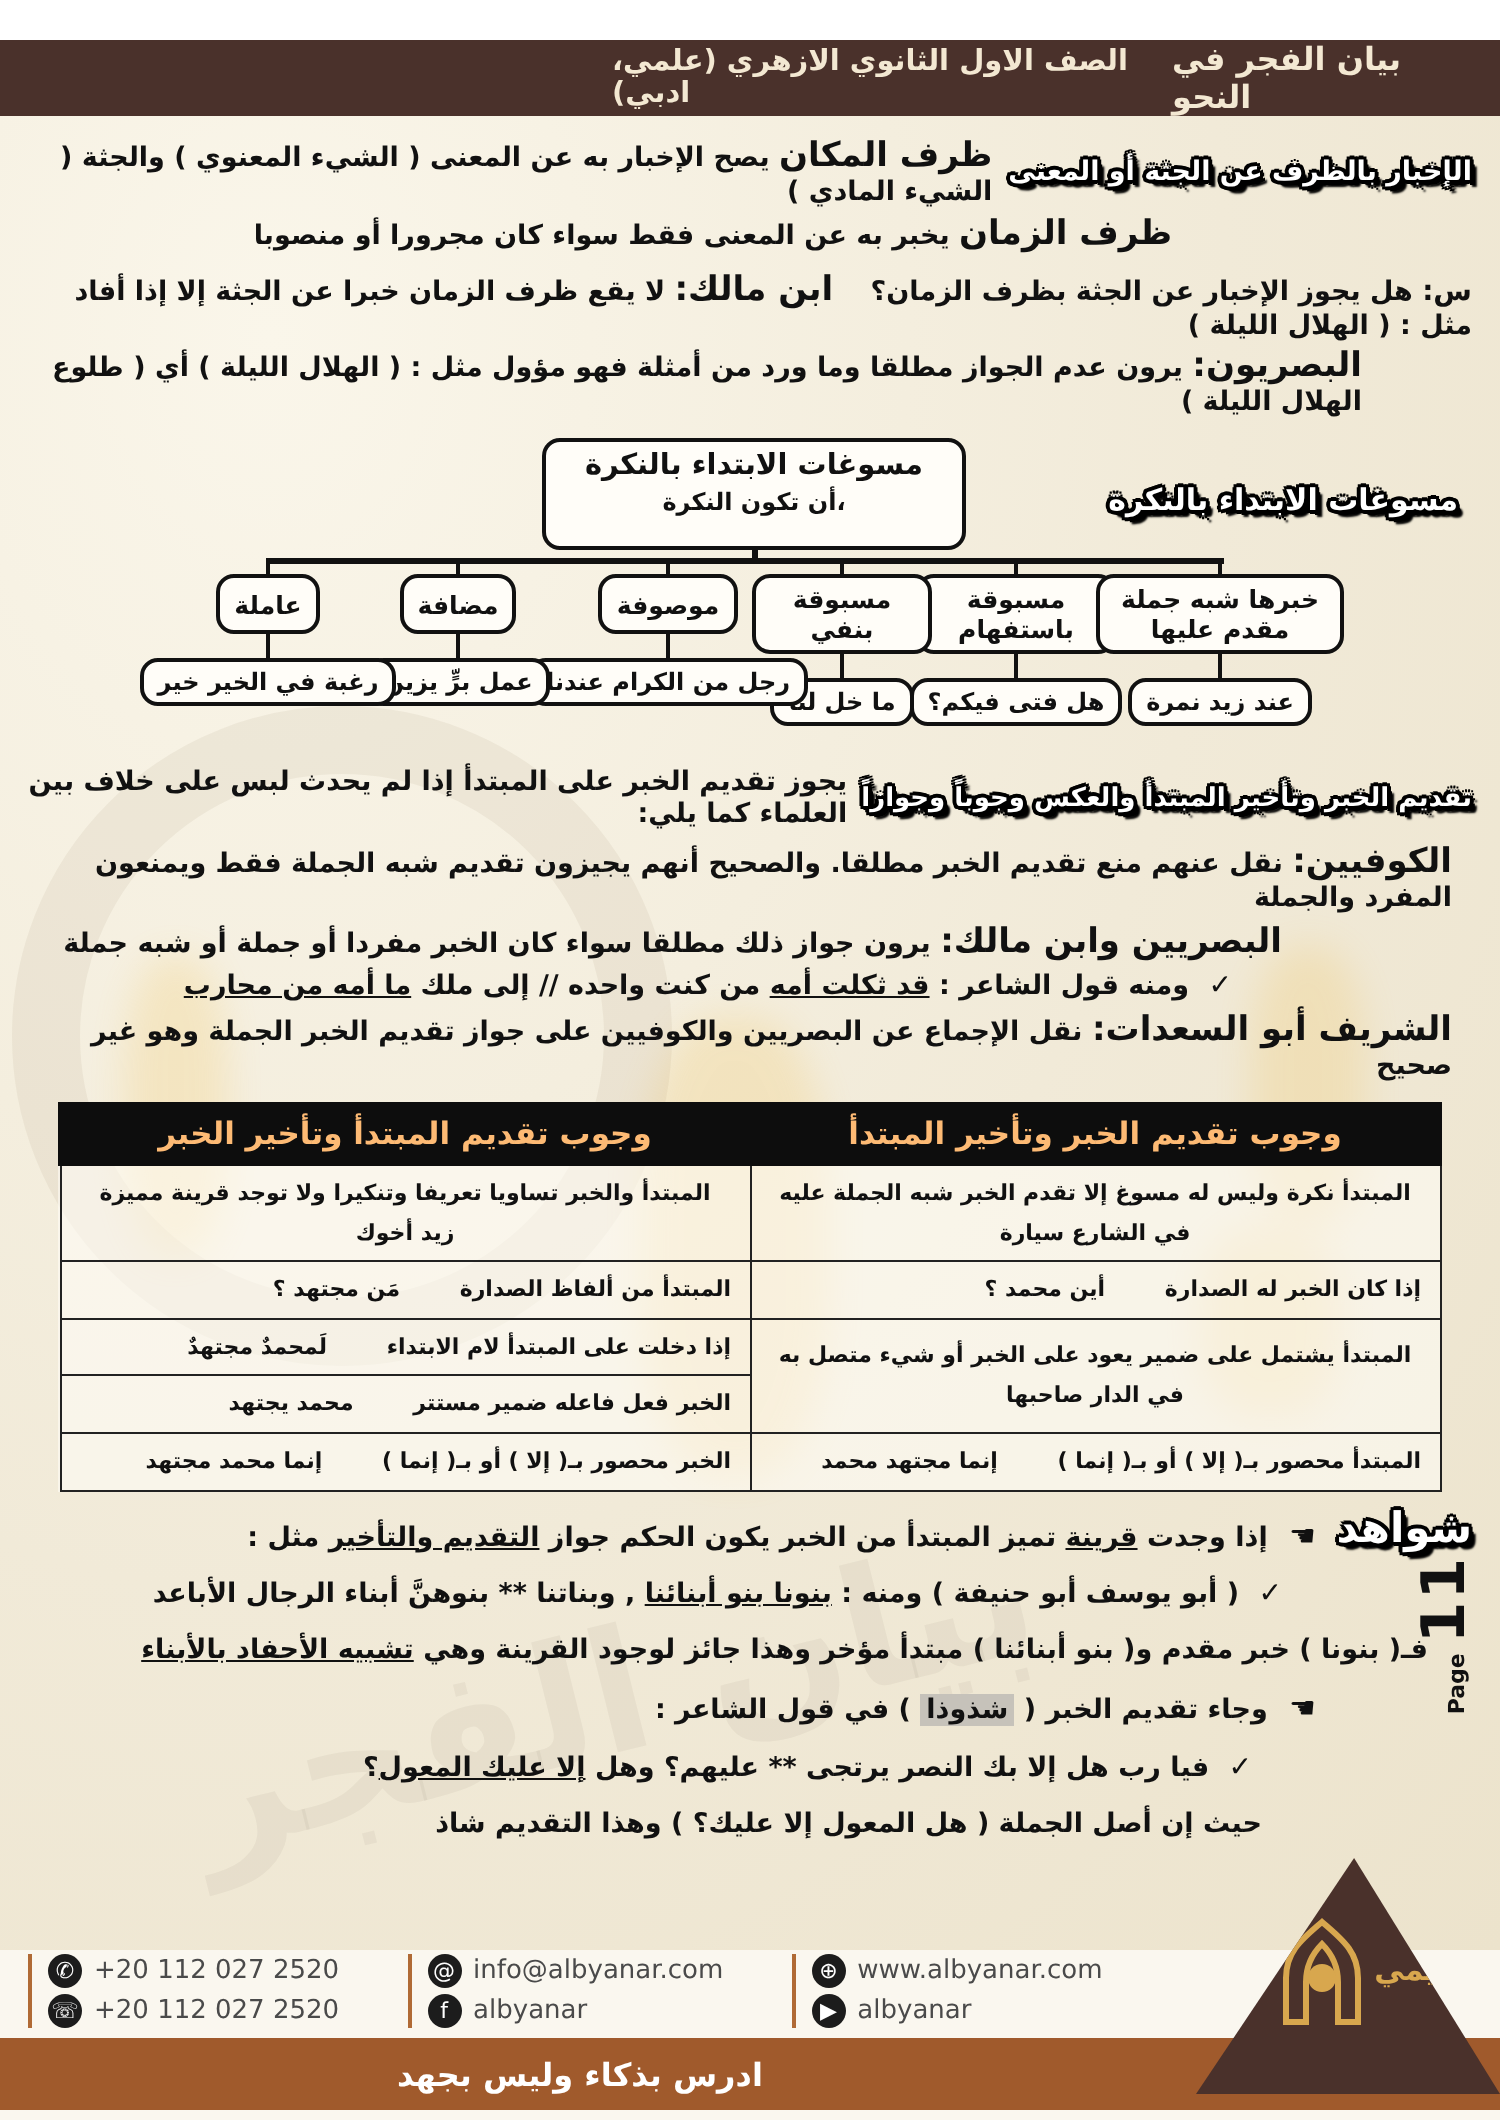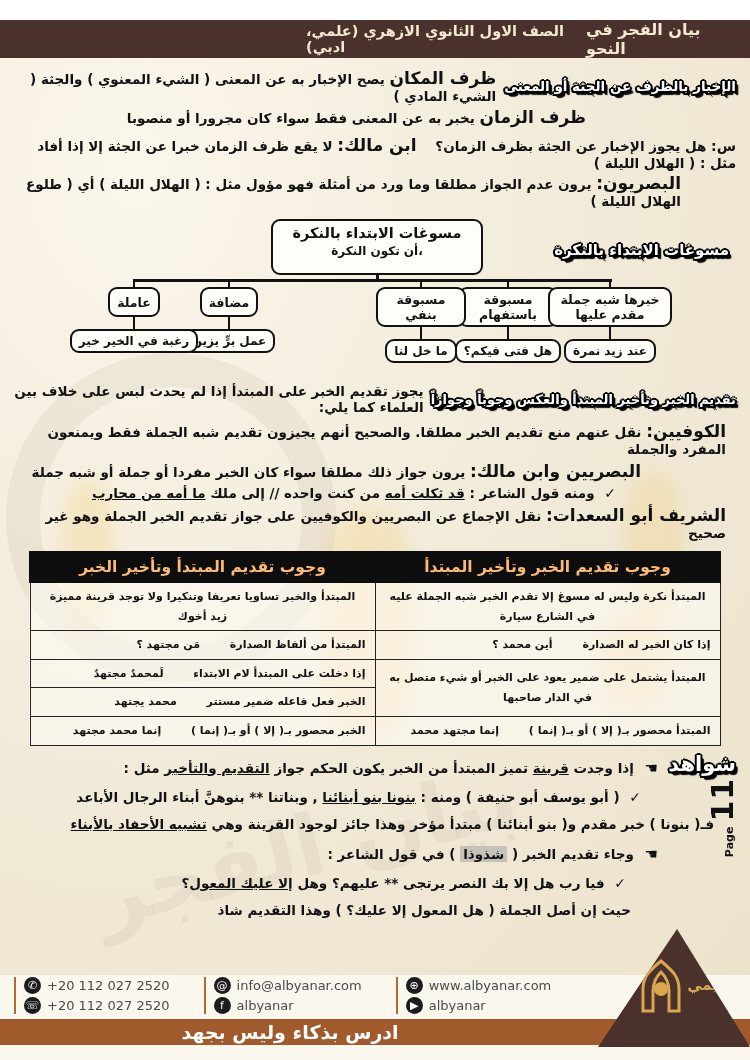--- a/index.html
+++ b/index.html
@@ -89,22 +89,22 @@
   .pagenum .pn{font-size:30px; font-weight:bold; letter-spacing:1px;}
 
   
   .footer{position:absolute; left:0; bottom:0; width:750px; height:85px; background:#faf7ef; z-index:3;}
   .contacts{position:absolute; left:0; top:2px; width:600px; display:flex; direction:ltr; padding-left:14px; gap:34px;}
   .ccol{display:flex; flex-direction:column; gap:3px; border-left:2px solid #b06a35; padding-left:8px;}
   .citem{display:flex; align-items:center; gap:6px; direction:ltr;}
   .cico{width:17px; height:17px; border-radius:50%; background:#1c1c1c; color:#fff; font-size:11px;
     display:flex; align-items:center; justify-content:center; flex:0 0 17px;}
   .ctxt{font-size:13px; color:#4a4a4a; font-weight:normal; white-space:nowrap;}
-  .sloganbar{position:absolute; left:0; top:44px; width:750px; height:26px; background:var(--slogan_bar,#a05a2c);
-    color:#fff; font-weight:bold; font-size:19px; display:flex; align-items:center; justify-content:center; padding-right:170px;}
+  .sloganbar{position:absolute; left:0; top:44px; width:750px; height:36px; background:var(--slogan_bar,#a05a2c);
+    color:#fff; font-weight:bold; font-size:16px; display:flex; align-items:center; justify-content:center; padding-right:170px;}
   .logo-tri{position:absolute; right:0; bottom:13px; width:152px; height:118px; background:var(--header_bar,#4a312b);
     clip-path:polygon(52% 0, 100% 100%, 0 100%); display:flex; flex-direction:row; align-items:center; justify-content:flex-end; padding-bottom:2px;}
   .logo-mark{color:var(--gold,#d8a74e);}
   .logo-word{color:var(--gold,#d8a74e); font-size:15px; font-weight:bold; margin-top:-4px;}
 </style>
 </head>
 <body>
 
 <div class="page">
 
@@ -166,20 +166,26 @@
         <div class="box dhead">خبرها شبه جملة مقدم عليها</div>
         <div class="vstub s12"></div>
         <div class="box dex">عند زيد نمرة</div>
       </div>
       <div class="dcol c3">
         <div class="vstub s6"></div>
         <div class="box dhead">مسبوقة بنفي</div>
         <div class="vstub s12"></div>
         <div class="box dex">ما خل لنا</div>
       </div>
+      <div class="dcol c4">
+        <div class="vstub s6"></div>
+        <div class="box dhead">موصوفة</div>
+        <div class="vstub s12"></div>
+        <div class="box dex">رجل من الكرام عندنا</div>
+      </div>
       <div class="dcol c5">
         <div class="vstub s6"></div>
         <div class="box dhead">مضافة</div>
         <div class="vstub s12"></div>
         <div class="box dex">عمل برٍّ يزين</div>
       </div>
       <div class="dcol c6">
         <div class="vstub s6"></div>
         <div class="box dhead">عاملة</div>
         <div class="vstub s12"></div>

